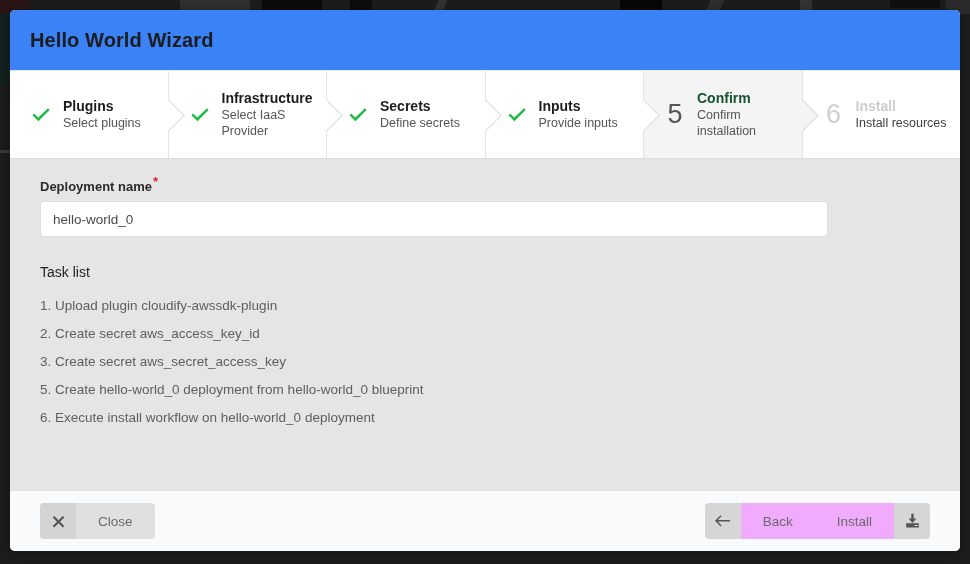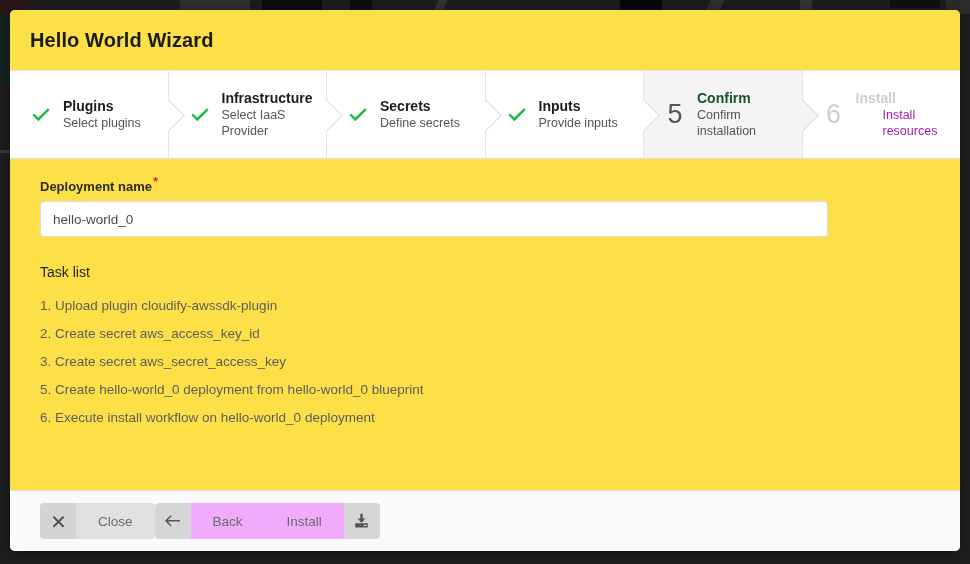--- a/index.html
+++ b/index.html
@@ -56,21 +56,21 @@
   }
 
   
   .modal-header {
     height: 61px;
     flex: 0 0 61px;
     display: flex;
     align-items: center;
     padding: 0 20px;
     border-bottom: 1px solid #e8e8e8;
-    background: #fde047;
+    background: #3b82f6;
   }
   .modal-title {
     font-size: 20px;
     font-weight: bold;
     color: #1b1c1d;
     letter-spacing: .1px;
   }
 
   
   .steps {
@@ -132,27 +132,27 @@
     white-space: nowrap;
   }
   .step.active .step-title { color: #14532d; }
   .step.disabled .step-title { color: #cdcdcd; }
   .step-desc {
     font-size: 12.5px;
     color: #555;
     line-height: 16px;
     max-width: 95px;
   }
-  .step.disabled .step-desc { color: #a21caf; margin-left: 27px; }
+  .step.disabled .step-desc { color: #404040; }
 
   
   .modal-body {
     flex: 1 1 auto;
     padding: 20px 38px 0 30px;
-    background: #fde047;
+    background: #e5e5e5;
     overflow: hidden;
   }
   .field-label {
     font-size: 13px;
     font-weight: bold;
     color: #2b2b2b;
     margin-bottom: 7px;
   }
   .required-star {
     color: #db2828;
@@ -193,20 +193,21 @@
   }
 
   
   .modal-footer {
     flex: 0 0 61px;
     height: 61px;
     border-top: 1px solid #e0e0e0;
     background: #f9fafb;
     display: flex;
     align-items: center;
+    justify-content: space-between;
     padding: 0 30px;
   }
   .btn-group {
     display: flex;
     align-items: stretch;
     border-radius: 4px;
     overflow: hidden;
     height: 36px;
   }
   .btn {

